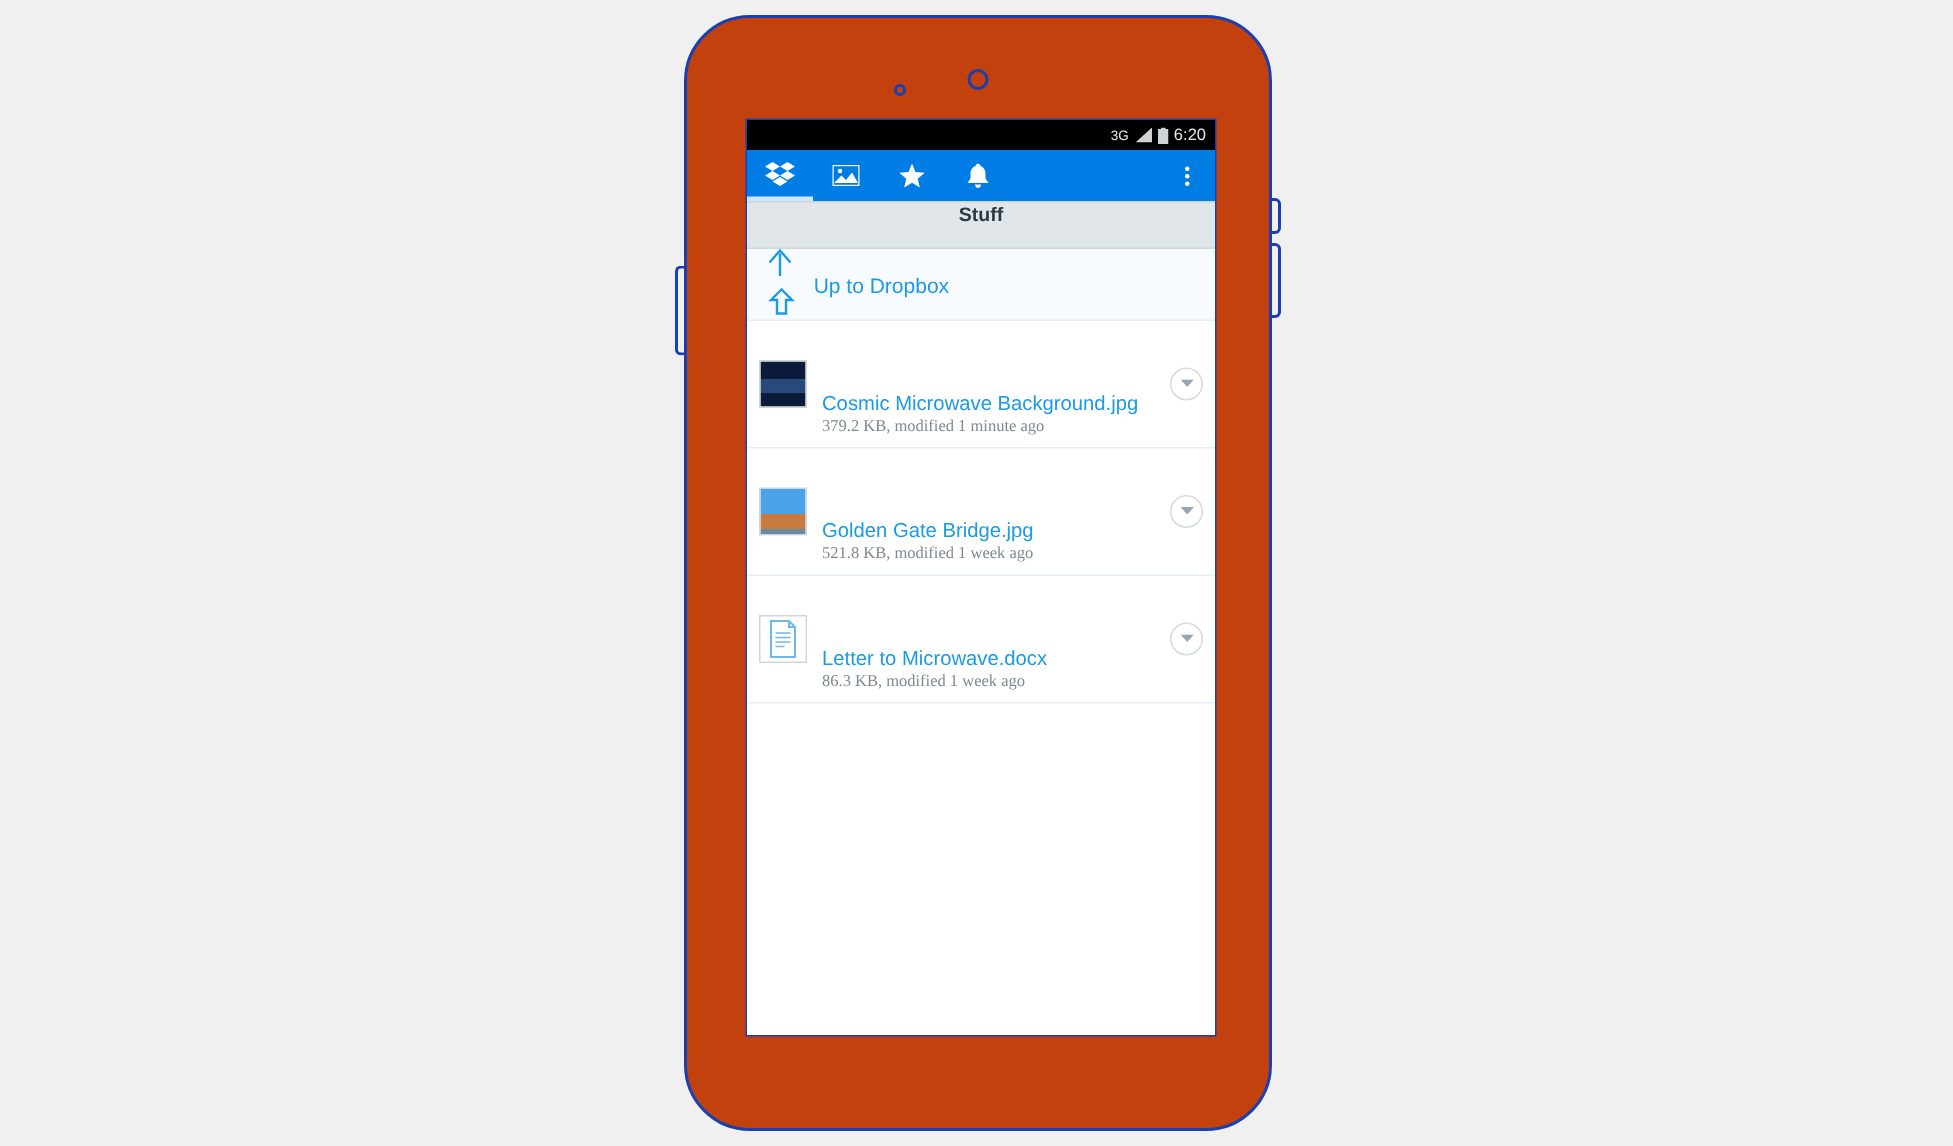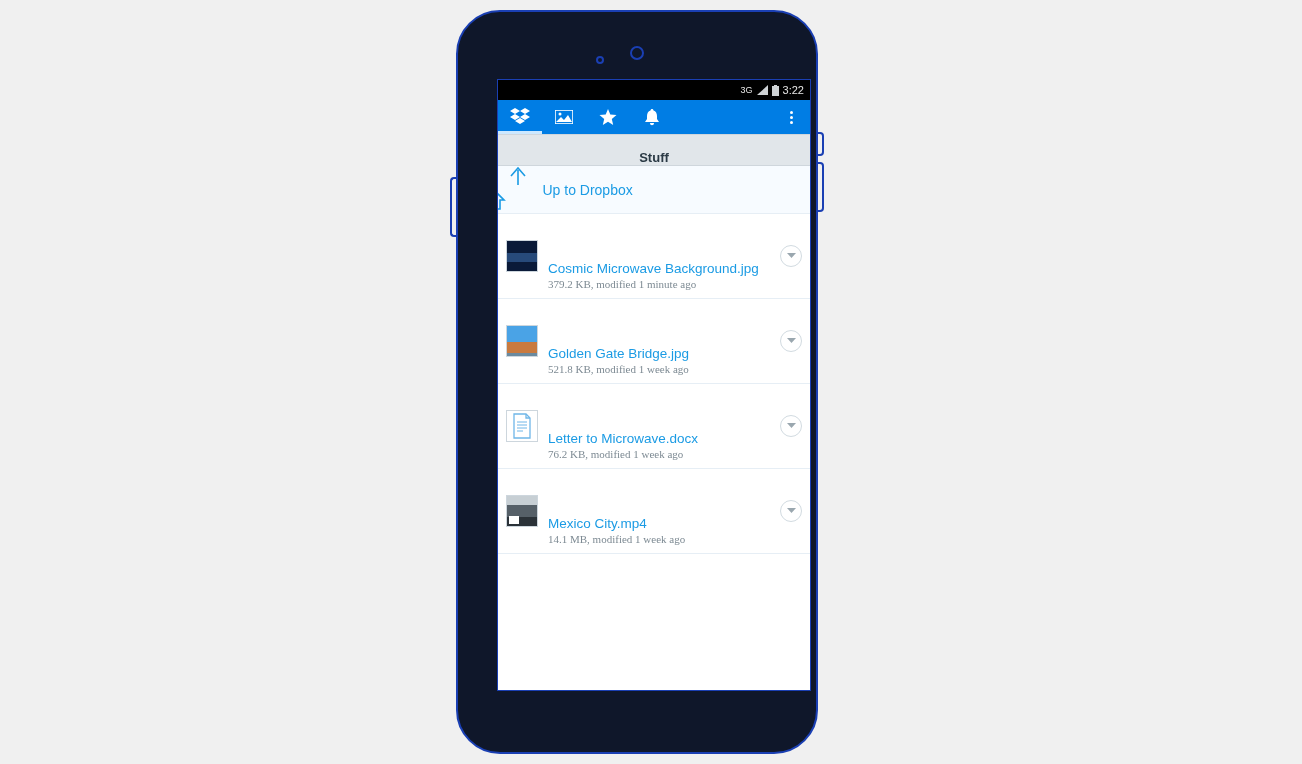--- a/index.html
+++ b/index.html
@@ -9,25 +9,25 @@
     background: #f0f0f0;
     font-family: "Helvetica Neue", Arial, sans-serif;
     position: relative;
     overflow: hidden;
   }
   
   .phone {
     position: absolute;
     left: 456px;
     top: 10px;
-    width: 362px;
+    width: 392px;
     height: 744px;
     border: 2px solid #1a3fb3;
     border-radius: 44px;
-    background: #0f172a;
+    background: #c2410c;
   }
   
   .side-right-1 { position:absolute; right:-8px; top:120px;  width:8px; height:24px; border:2px solid #1a3fb3; border-left:none; border-radius:0 4px 4px 0; }
   .side-right-2 { position:absolute; right:-8px; top:150px;  width:8px; height:50px; border:2px solid #1a3fb3; border-left:none; border-radius:0 4px 4px 0; }
   .side-left-1  { position:absolute; left:-8px;  top:165px;  width:8px; height:60px; border:2px solid #1a3fb3; border-right:none; border-radius:4px 0 0 4px; }
 
   .camera   { position:absolute; top:34px; left:50%; transform:translateX(-50%); width:14px; height:14px; border:2px solid #1a3fb3; border-radius:50%; }
   .sensor   { position:absolute; top:44px; left:138px; width:8px; height:8px; border:2px solid #1a3fb3; border-radius:50%; }
 
   
@@ -100,37 +100,38 @@
     width:3px;height:3px;background:#fff;border-radius:50%;display:block;margin:2px 0;
   }
 
   
   .titlebar {
     height: 32px;
     background: #e1e6ea;
     border-top:1px solid #cfd6dc;
     border-bottom:1px solid #cfd6dc;
     display:flex;
-    align-items:flex-end;
+    align-items:flex-start;
     justify-content:center;
     font-size:13px;
     font-weight:600;
     color:#2b3a45;
   }
 
   
   .up-row {
     height: 48px;
     display:flex;
     align-items:center;
     padding: 0 10px;
     gap: 12px;
     border-bottom: 1px solid #e6eef5;
     background:#f7fbff;
     cursor:pointer;
+    text-align:right;
   }
   .up-row .up-arrow svg { stroke:#1b9be4; fill:none; }
   .up-row .up-label { color:#1b9be4; font-size:14px; }
 
   
   .file-list { }
   .file-row {
     min-height: 52px;
     display:flex;
     align-items:center;
@@ -197,21 +198,21 @@
         <svg width="11" height="10" viewBox="0 0 11 10">
             <path d="M0 10 L11 10 L11 0 Z" fill="#cfd3d6"></path>
           </svg>
       </span>
       <span class="batt-icon">
         <svg width="7" height="11" viewBox="0 0 7 11">
             <rect x="0" y="1" width="7" height="10" fill="#cfd3d6"></rect>
             <rect x="2" y="0" width="3" height="1" fill="#cfd3d6"></rect>
           </svg>
       </span>
-      <span>3:22</span>
+      <span>6:20</span>
     </div>
 
     <div class="actionbar">
       <div class="tab active">
         <span>
           <svg width="20" height="18" viewBox="0 0 20 18">
               <path d="M5 0 L10 3 L5 6 L0 3 Z M15 0 L20 3 L15 6 L10 3 Z M5 6 L10 9 L5 12 L0 9 Z M15 6 L20 9 L15 12 L10 9 Z M5 13 L10 10 L15 13 L10 16 Z"></path>
             </svg>
         </span>
       </div>
@@ -302,44 +303,30 @@
               <path d="M3 1 L15 1 L19 5 L19 25 L3 25 Z" fill="none" stroke="#6fb6e8" stroke-width="1.3"></path>
               <path d="M15 1 L15 5 L19 5" fill="none" stroke="#6fb6e8" stroke-width="1.3"></path>
               <line x1="6" y1="9" x2="16" y2="9" stroke="#6fb6e8"></line>
               <line x1="6" y1="12" x2="16" y2="12" stroke="#6fb6e8"></line>
               <line x1="6" y1="15" x2="16" y2="15" stroke="#6fb6e8"></line>
               <line x1="6" y1="18" x2="12" y2="18" stroke="#6fb6e8"></line>
             </svg>
         </div>
         <div class="file-info">
           <div class="file-name">Letter to Microwave.docx</div>
-          <div class="file-meta">76.2 KB, modified 1 week ago</div>
+          <div class="file-meta">86.3 KB, modified 1 week ago</div>
         </div>
         <div class="chev-btn">
           <span>
             <svg width="9" height="6" viewBox="0 0 9 6">
                 <path d="M0 0 L4.5 5 L9 0 Z" fill="#9aa7af"></path>
               </svg>
           </span>
         </div>
       </div>
 
-      <div class="file-row">
-        <div class="thumb img-mexico"></div>
-        <div class="file-info">
-          <div class="file-name">Mexico City.mp4</div>
-          <div class="file-meta">14.1 MB, modified 1 week ago</div>
-        </div>
-        <div class="chev-btn">
-          <span>
-            <svg width="9" height="6" viewBox="0 0 9 6">
-                <path d="M0 0 L4.5 5 L9 0 Z" fill="#9aa7af"></path>
-              </svg>
-          </span>
-        </div>
-      </div>
 
 
 
     </div>
 
   </div>
 </div>
 
 </body></html>

